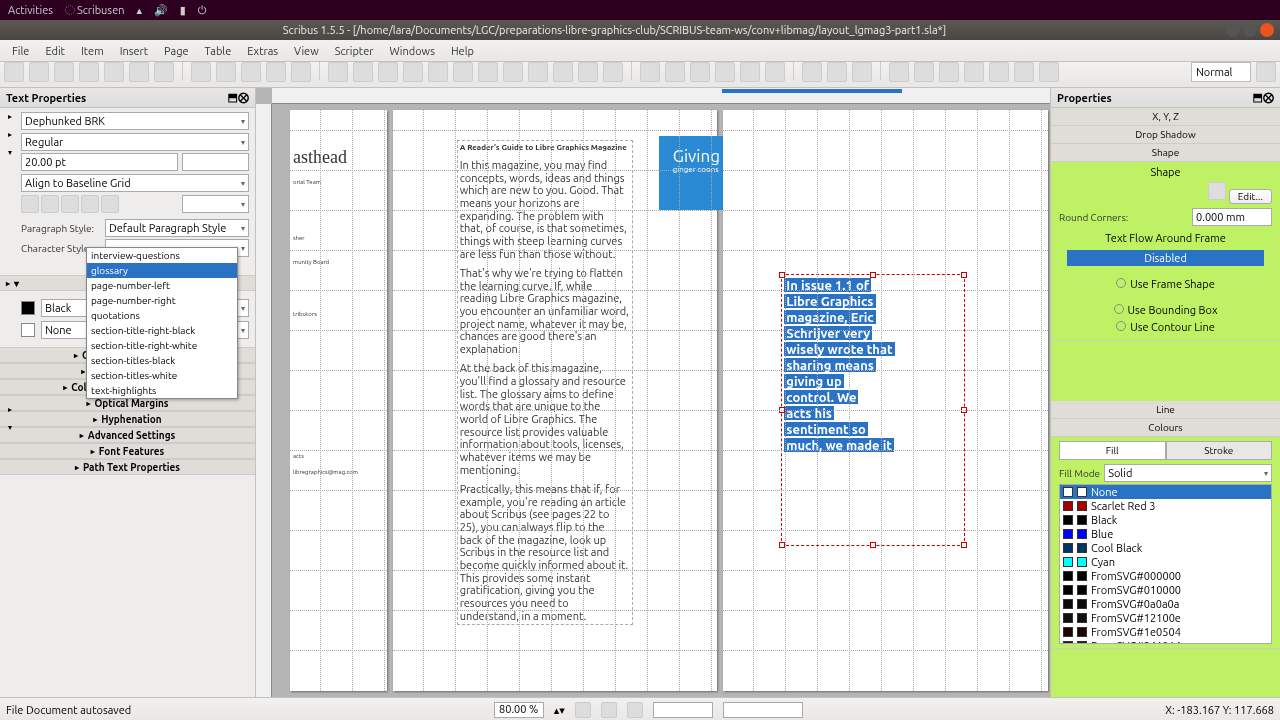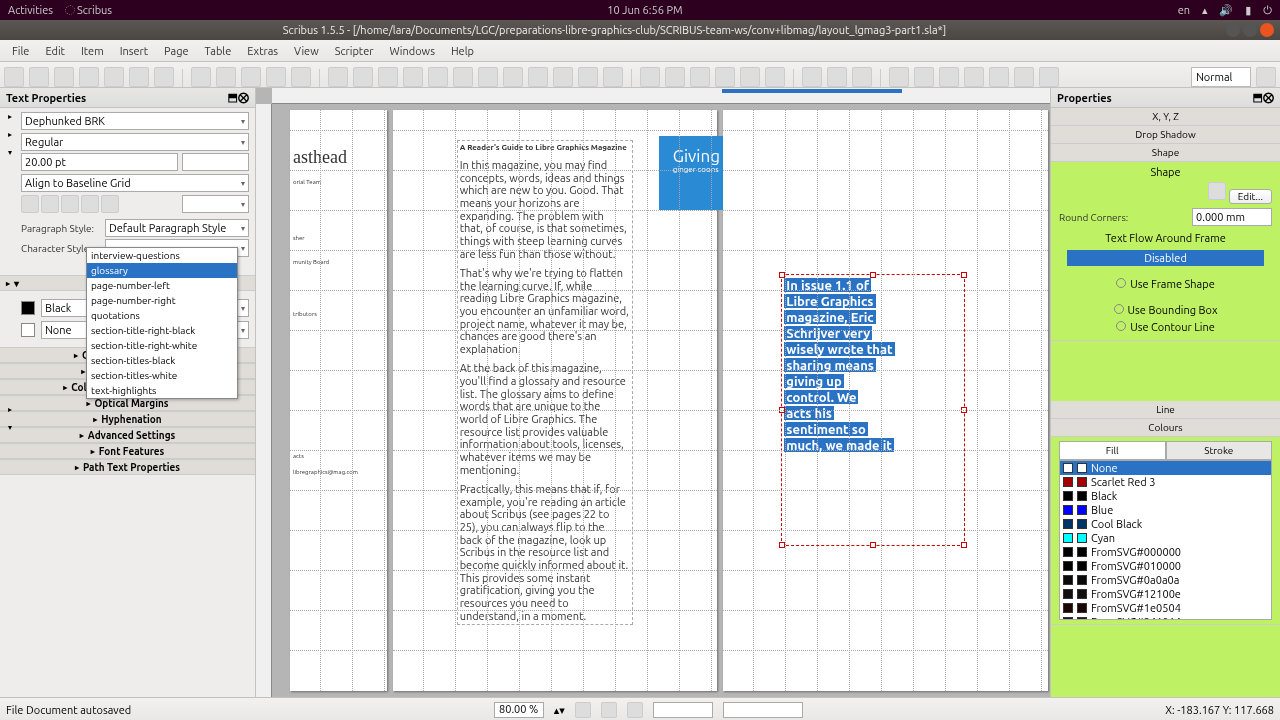--- a/index.html
+++ b/index.html
@@ -5,21 +5,21 @@
 * { margin:0; padding:0; box-sizing:border-box; font-family:"Ubuntu",Arial,sans-serif; font-size:11px; }
 body { width:1280px; height:720px; background:#fff; overflow:hidden; }
 .topbar { height:20px; background:#2c001e; color:#ccc; display:flex; align-items:center; padding:0 8px; }
 .topbar .left, .topbar .right { display:flex; gap:12px; align-items:center; }
 .topbar .center { flex:1; text-align:center; }
 .titlebar { height:20px; background:linear-gradient(#5c5752,#4a4641); color:#eee; display:flex; align-items:center; padding:0 6px; }
 .titlebar .title { flex:1; text-align:center; font-size:11px; }
 .titlebar .winbtn { width:14px; height:14px; border-radius:7px; margin-left:3px; background:#555; display:inline-block; }
 .menubar { height:22px; background:linear-gradient(#f2f1f0,#e8e7e6); border-bottom:1px solid #c4c2bf; display:flex; align-items:center; padding:0 4px; }
 .menubar span { padding:0 8px; color:#333; }
-.toolbar { height:26px; background:linear-gradient(#f2f1f0,#e8e7e6); border-bottom:1px solid #c4c2bf; display:flex; align-items:flex-end; padding:0 4px; gap:5px; }
+.toolbar { height:26px; background:linear-gradient(#f2f1f0,#e8e7e6); border-bottom:1px solid #c4c2bf; display:flex; align-items:flex-start; padding:0 4px; gap:5px; }
 .tb-btn { width:20px; height:20px; background:#ddd; border:1px solid #ccc; border-radius:2px; }
 .tb-sep { width:1px; height:18px; background:#ccc; margin:0 3px; }
 .tb-combo { height:20px; background:#fff; border:1px solid #bbb; padding:0 4px; display:flex; align-items:center; }
 .main { display:flex; height:609px; }
 .leftpanel { width:256px; background:#efedeb; border-right:1px solid #c4c2bf; display:flex; flex-direction:column; position:relative; }
 .panel-hdr { height:20px; background:linear-gradient(#e8e7e6,#ddd); border-bottom:1px solid #c4c2bf; padding:0 6px; display:flex; align-items:center; font-weight:bold; }
 .panel-body { padding:4px 6px;margin-left:15px; }
 .field { display:flex; align-items:center; margin:2px 0; gap:4px; }
 .field label { width:80px; color:#333; font-size:10px; }
 .combo,.inp { flex:1; height:18px; background:#fff; border:1px solid #aaa; padding:0 3px; display:flex; align-items:center; font-size:10px; position:relative; }
@@ -67,21 +67,20 @@
 .radio { width:10px; height:10px; border-radius:5px; border:1px solid #888; display:inline-block; margin-right:4px; }
 </style>
 </head>
 <body>
 
 <div class="topbar">
   <div class="left">
     <span>Activities</span>
     <span>◌ <span>Scribus</span></span>
   </div>
-  <div class="center">10 Jun  6:56 PM</div>
   <div class="right">
     <span>en</span>
     <span>▴</span>
     <span>🔊</span>
     <span>▮</span>
     <span>⏻</span>
   </div>
 </div>
 
 <div class="titlebar">
@@ -386,20 +385,26 @@
       <div style="text-align:center;padding:2px;margin:1px 8px"><span class="radio"></span><span>Use Contour Line</span></div>
     </div>
     <div style="height:60px"></div>
     <div class="prop-row">Line</div>
     <div class="prop-row open">Colours</div>
     <div class="section">
       <div class="fill-tabs">
         <div class="fill-tab active">Fill</div>
         <div class="fill-tab">Stroke</div>
       </div>
+      <div class="field" style="margin-top:4px">
+        <label style="width:auto">Fill Mode</label>
+        <div class="combo">
+            <span>Solid</span>
+          </div>
+      </div>
       <div class="color-list" id="colorlist">
           <div class="color-item sel">
             <span class="csw" style="background:#fff"></span>
             <span class="csw" style="background:#fff"></span>
             <span>None</span>
           </div>
           <div class="color-item">
             <span class="csw" style="background:#a40000"></span>
             <span class="csw" style="background:#a40000"></span>
             <span>Scarlet Red 3</span>

